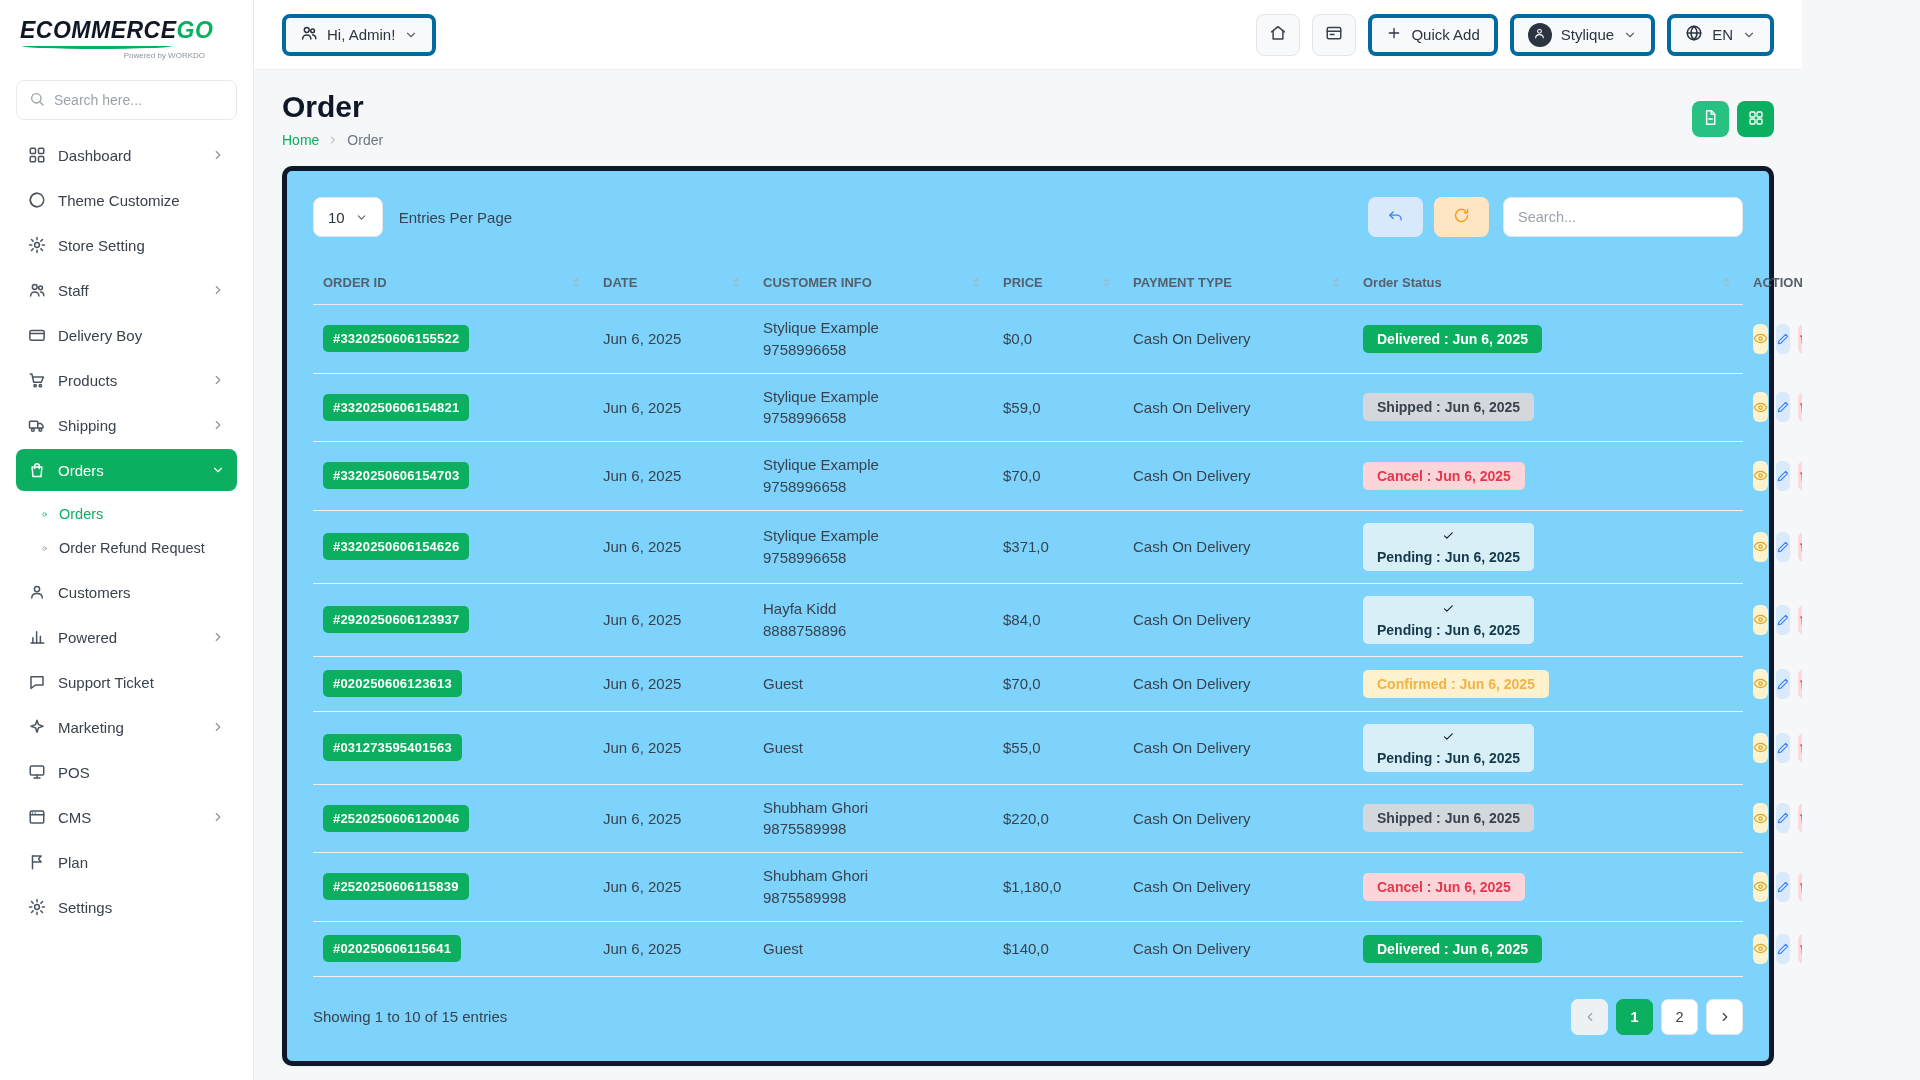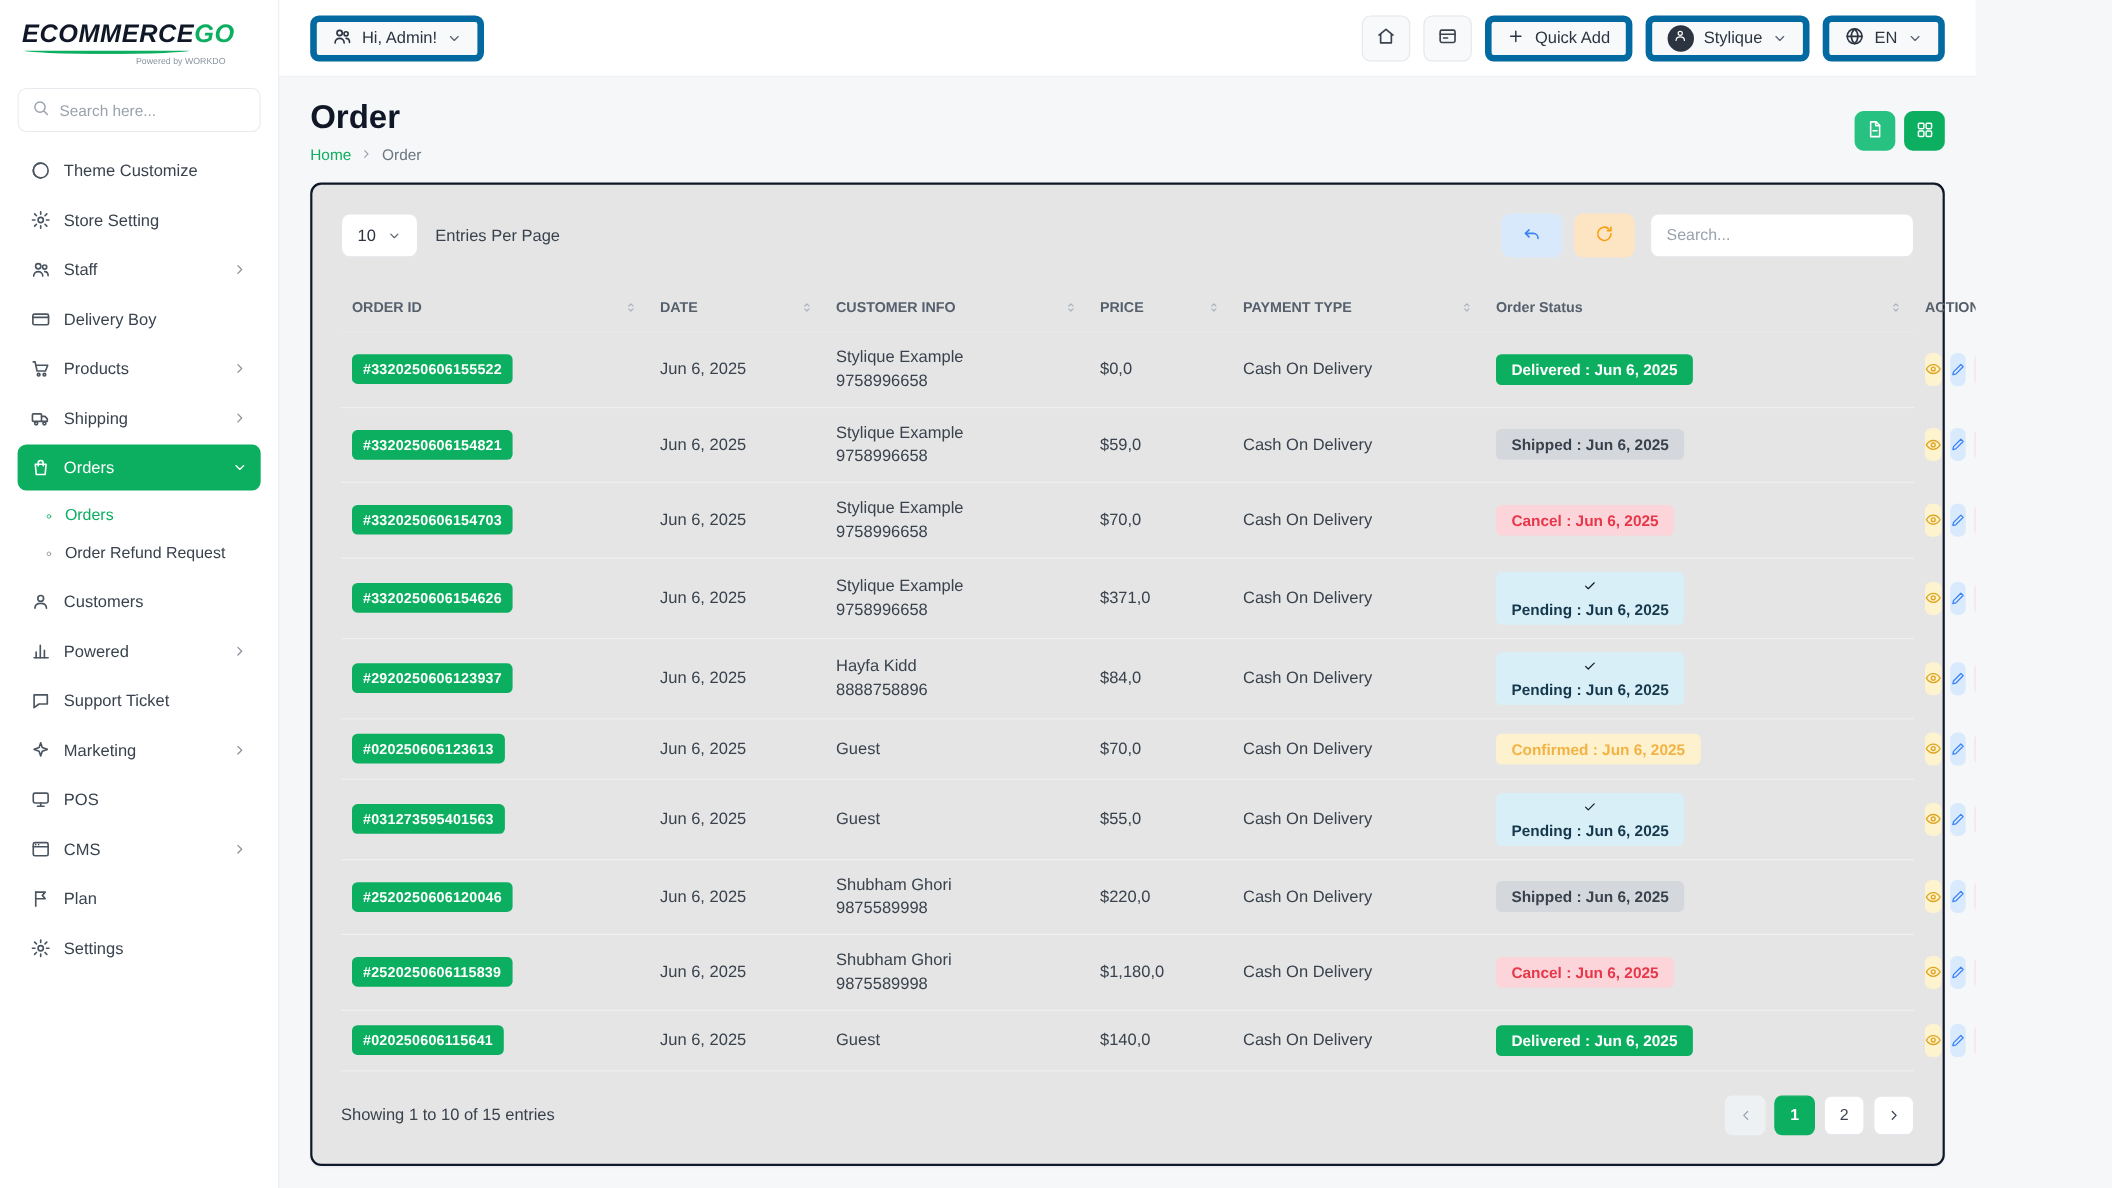--- a/index.html
+++ b/index.html
@@ -50,21 +50,21 @@
   .submenu-item.active .sub-dot { color:#0caf60; }
 
   
   .main { flex:1; display:flex; flex-direction:column; height:100%; }
   .topbar {
     height:70px; background:#fff; border-bottom:1px solid #eef0f3;
     display:flex; align-items:center; padding:0 28px; gap:10px;
   }
   .pill-btn {
     display:inline-flex; align-items:center; gap:9px; height:42px; padding:0 14px;
-    border:6px solid #0369a1; background:#f8f9fb; border-radius:8px; cursor:pointer;
+    border:4px solid #0369a1; background:#f8f9fb; border-radius:8px; cursor:pointer;
     font-size:15px; color:#2b3440; font-family:inherit; font-weight:500;
   }
   .icon-btn {
     width:44px; height:42px; display:inline-flex; align-items:center; justify-content:center;
     border:1px solid #e3e6ea; background:#f8f9fb; border-radius:8px; cursor:pointer; color:#39424d;
   }
   .topbar-right { margin-left:auto; display:flex; align-items:center; gap:12px; }
   .store-avatar { width:24px; height:24px; border-radius:50%; background:#2b3440; color:#fff;
     display:inline-flex; align-items:center; justify-content:center; }
   .caret { color:#5b6570; display:flex; }
@@ -76,21 +76,21 @@
   .crumb-link { color:#0caf60; cursor:pointer; }
   .crumb-sep { color:#9aa3ad; display:flex; }
   .crumb-current { color:#6c7681; }
   .page-actions { display:flex; gap:8px; }
   .sq-btn { width:37px; height:36px; border:none; border-radius:8px; cursor:pointer;
     display:inline-flex; align-items:center; justify-content:center; color:#fff; }
   .sq-btn.export { background:#27c281; }
   .sq-btn.grid { background:#0caf60; }
 
   
-  .card { background:#e5e5e5; border:2px solid #0f172a; border-radius:10px; margin-top:18px;
+  .card { background:#7dd3fc; border:5px solid #0f172a; border-radius:10px; margin-top:18px;
     padding:26px; box-shadow:0 1px 2px rgba(16,24,40,.04); }
   .toolbar { display:flex; align-items:center; }
   .entries-select { display:inline-flex; align-items:center; gap:10px; height:40px; padding:0 14px;
     border:1px solid #e3e6ea; border-radius:8px; background:#fff; cursor:pointer; font-size:15px; }
   .entries-label { margin-left:16px; font-size:15px; color:#39424d; }
   .toolbar-right { margin-left:auto; display:flex; align-items:center; gap:11px; }
   .soft-btn { width:55px; height:40px; border:none; border-radius:8px; cursor:pointer;
     display:inline-flex; align-items:center; justify-content:center; }
   .soft-btn.undo { background:#d9e9fc; color:#3b82f6; }
   .soft-btn.refresh { background:#fde4c3; color:#f59e0b; }
@@ -149,20 +149,36 @@
 
     <div class="side-search">
       <span><svg width="16" height="16" viewBox="0 0 24 24" fill="none" stroke="currentColor" stroke-width="2" stroke-linecap="round" stroke-linejoin="round">
             <circle cx="11" cy="11" r="7"></circle>
             <line x1="16.5" y1="16.5" x2="21" y2="21"></line>
           </svg></span>
       <input type="text" placeholder="Search here..." style="">
     </div>
 
     <nav class="menu" id="menu">
+        <div class="menu-item">
+          <span class="mi-icon">
+            <svg width="18" height="18" viewBox="0 0 24 24" fill="none" stroke="currentColor" stroke-width="2" stroke-linecap="round" stroke-linejoin="round">
+              <rect x="3" y="3" width="7" height="7" rx="1.5"></rect>
+              <rect x="14" y="3" width="7" height="7" rx="1.5"></rect>
+              <rect x="3" y="14" width="7" height="7" rx="1.5"></rect>
+              <rect x="14" y="14" width="7" height="7" rx="1.5"></rect>
+            </svg>
+          </span>
+          <span class="mi-label">Dashboard</span>
+          <span class="mi-caret">
+            <svg width="14" height="14" viewBox="0 0 24 24" fill="none" stroke="currentColor" stroke-width="2" stroke-linecap="round" stroke-linejoin="round">
+              <polyline points="9 6 15 12 9 18"></polyline>
+            </svg>
+          </span>
+        </div>
         <div class="menu-item">
           <span class="mi-icon">
             <svg width="18" height="18" viewBox="0 0 24 24" fill="none" stroke="currentColor" stroke-width="2" stroke-linecap="round" stroke-linejoin="round">
               <circle cx="12" cy="12" r="9"></circle>
               <path d="M12 3a9 9 0 0 0 0 18"></path>
             </svg>
           </span>
           <span class="mi-label">Theme Customize</span>
         </div>
         <div class="menu-item">

